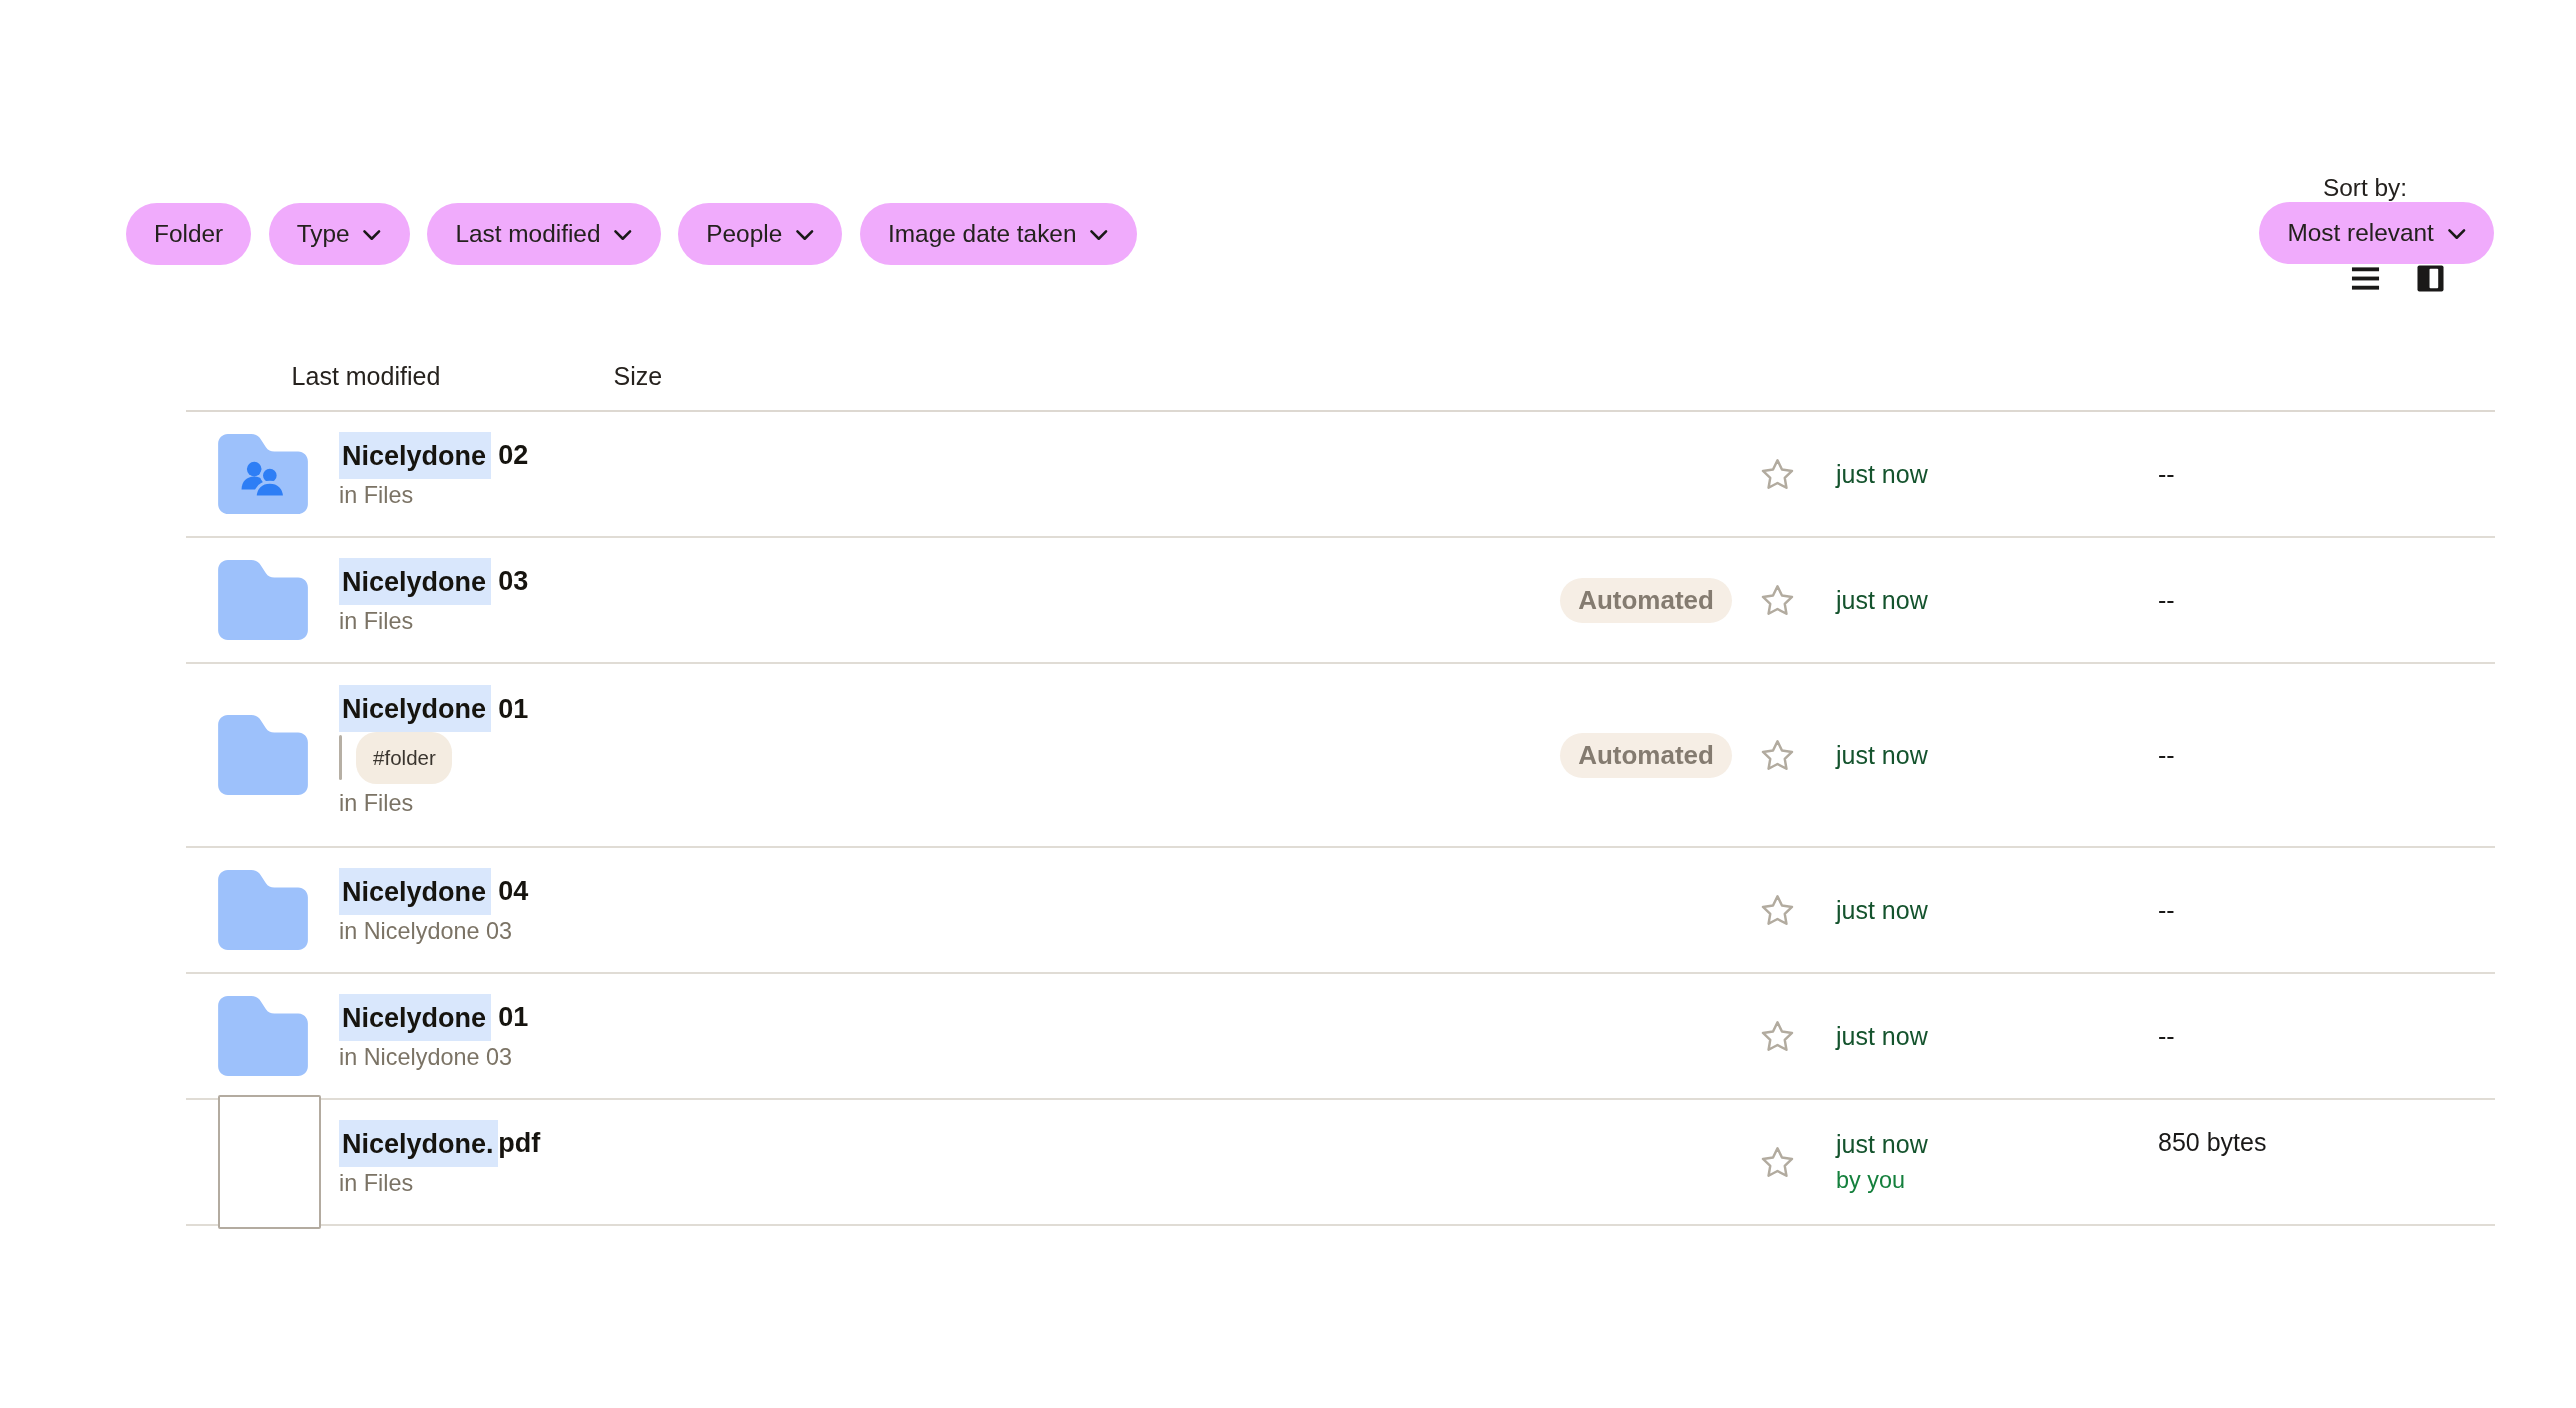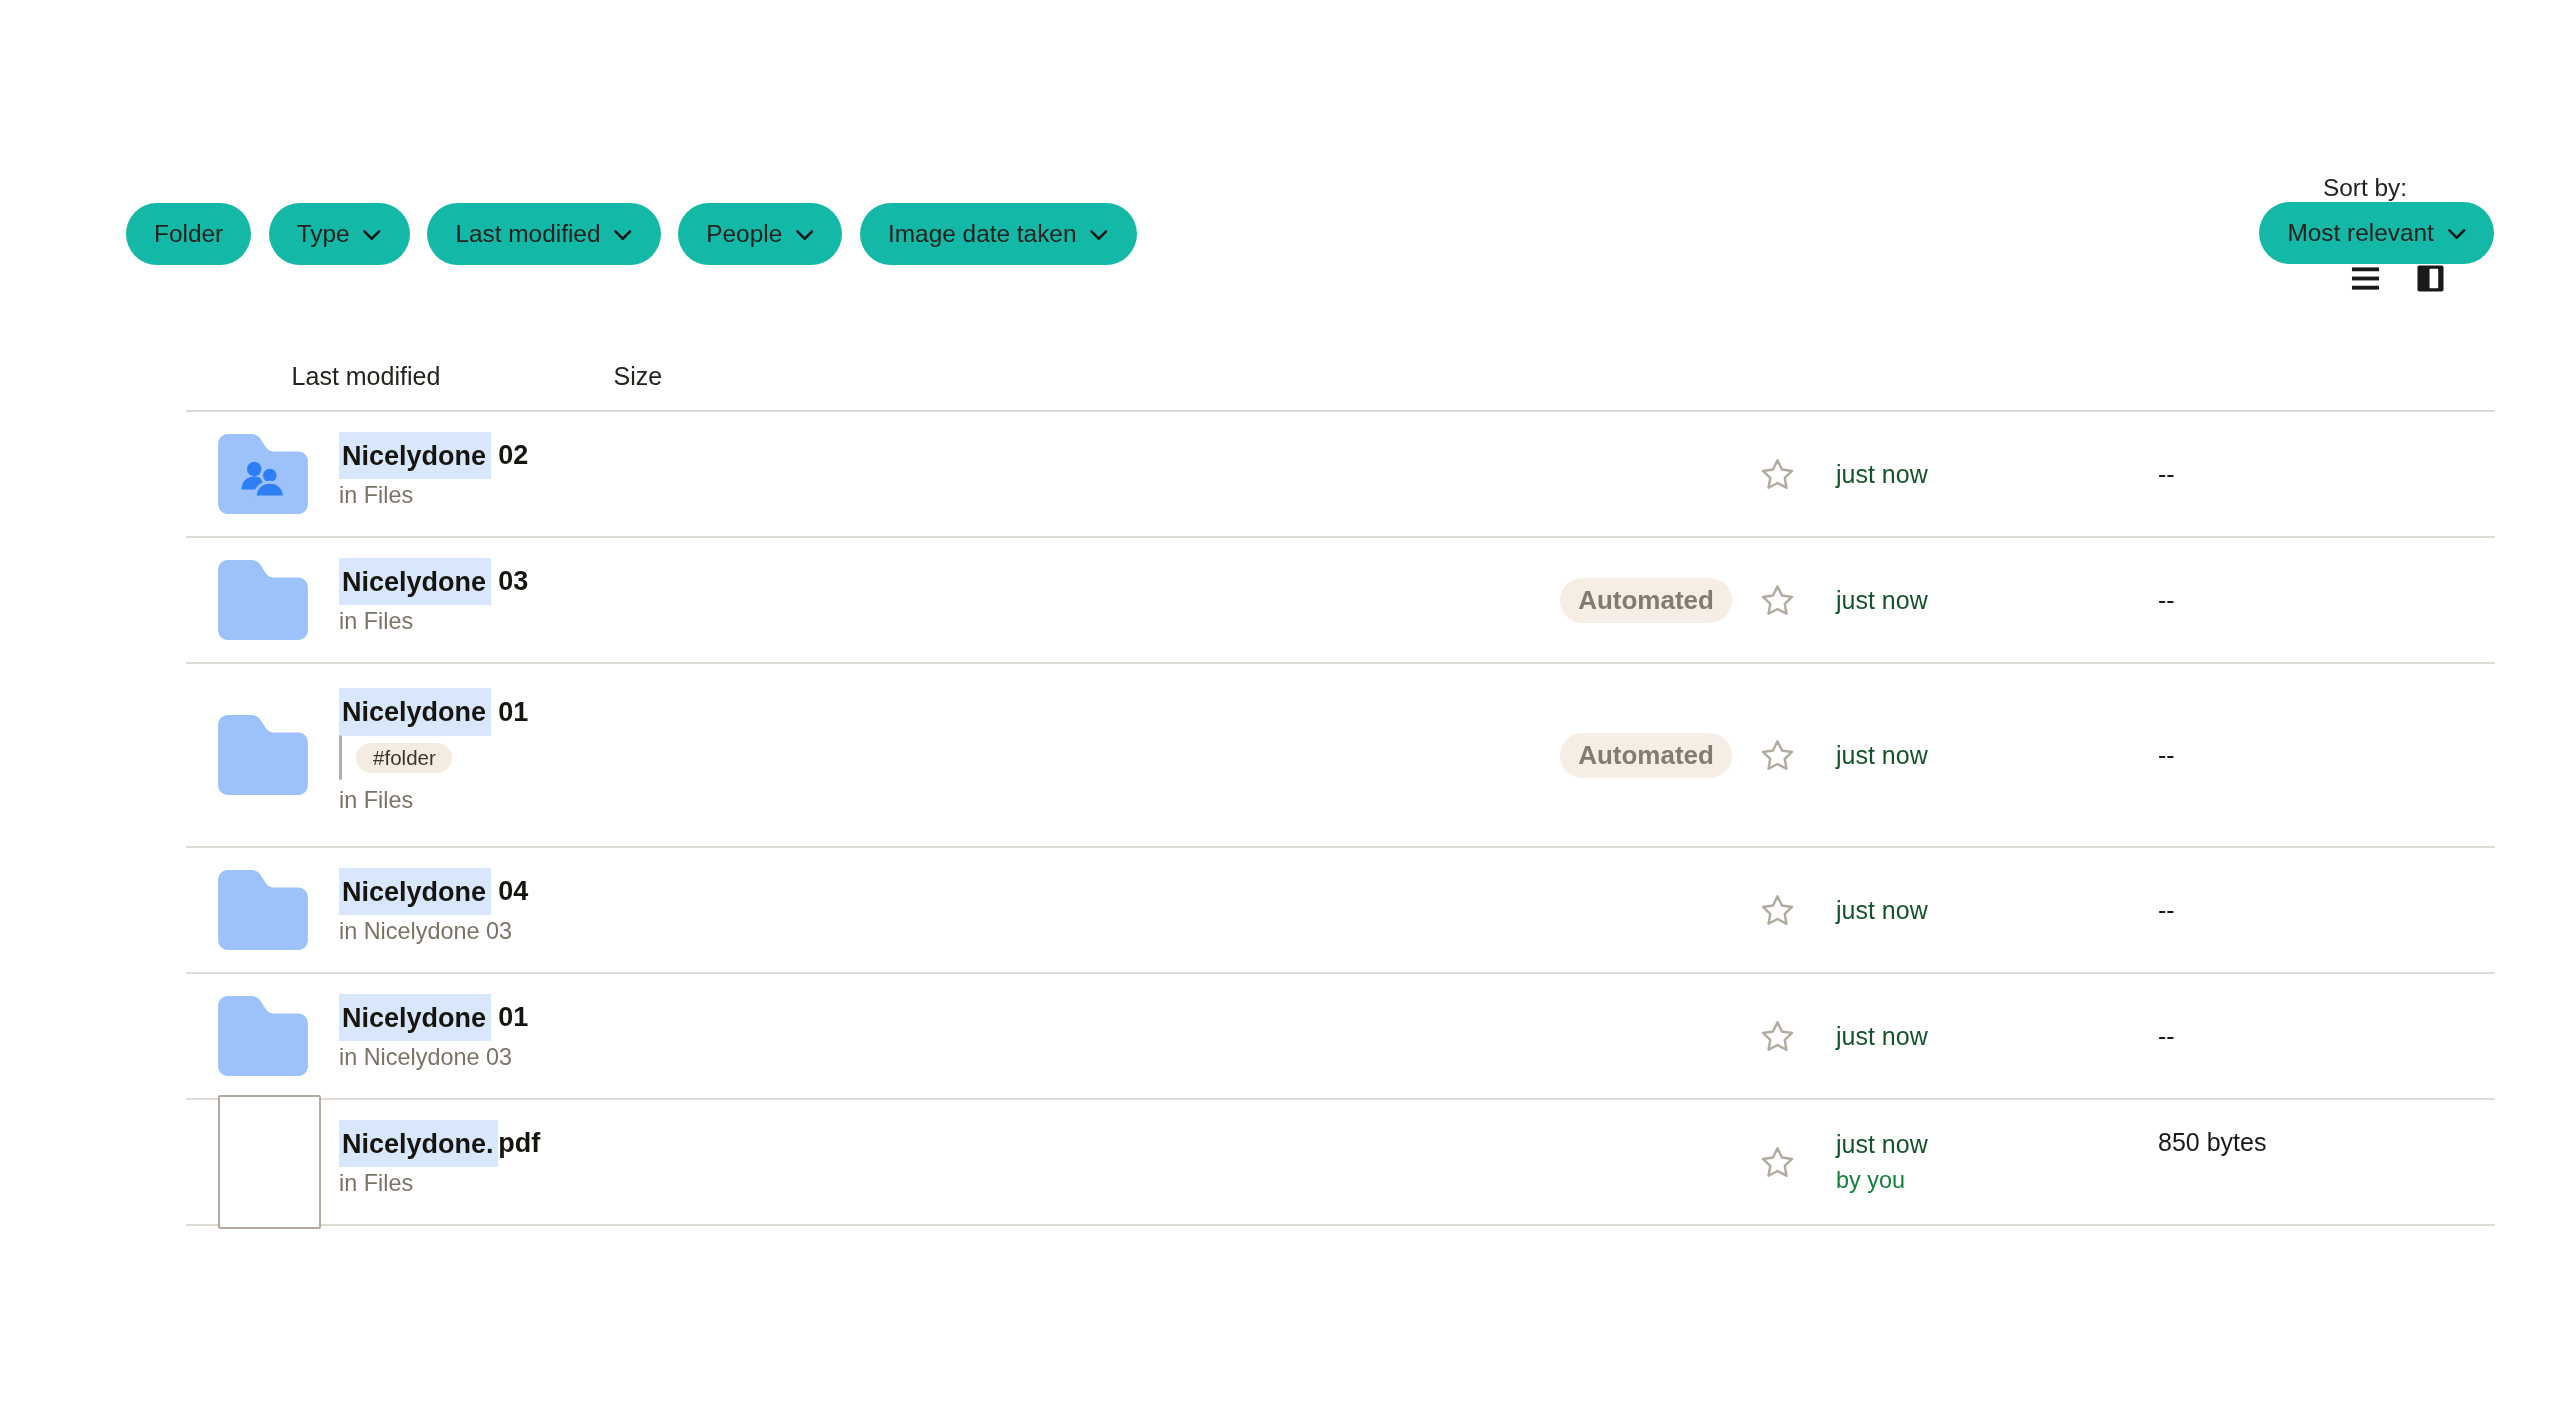--- a/index.html
+++ b/index.html
@@ -7,21 +7,21 @@
               font-family:"Liberation Sans", sans-serif; color:#1a1918; }
   .page { padding-top:115px; padding-left:126px; }
 
   
   .h1 { font-size:30px; font-weight:700; letter-spacing:0.2px; }
 
   
   .filter-bar { display:flex; align-items:center; margin-top:59px; width:2368px; }
   .chips { display:flex; align-items:center; gap:17.6px; }
   .chip { display:inline-flex; align-items:center; gap:12.7px; height:62px; padding:0 28px;
-          border-radius:32px; background:#14b8a6; font-size:24.4px; color:#24211e;
+          border-radius:32px; background:#f0abfc; font-size:24.4px; color:#24211e;
           cursor:pointer; white-space:nowrap; }
   .sort-group { margin-left:auto; display:flex; align-items:center;flex-direction:column; }
   .sort-label { font-size:24.4px; color:#24211e; margin-right:23.4px; }
   .view-icons { display:flex; align-items:center; gap:37px; margin-left:41px; }
   .icon-btn { display:flex; align-items:center; justify-content:center; cursor:pointer; }
 
   
   .table { margin-left:60px; width:2309px; margin-top:49px; }
   .thead { display:flex; align-items:center; height:70px; padding-left:29px;
            border-bottom:2px solid #ddd8d1; font-size:25px; color:#26221e; }
@@ -34,21 +34,21 @@
          border-bottom:2px solid #e0dcd5; cursor:pointer; }
   .row.tall { height:184px; }
   .cell-icon { width:121px; flex:0 0 121px; display:flex; align-items:center; }
   .cell-name { flex:1; display:flex; flex-direction:column; justify-content:center; gap:9.8px; min-width:0; }
   .cell-name.tight { gap:6.8px; }
   .title { font-size:27px; font-weight:700; color:#16140f; line-height:1.2; }
   .title mark { background:#d9e7fc; color:inherit; padding:8.8px 4.9px 8.8px 2.9px; }
   .loc { font-size:23.4px; color:#7b7365; }
   .tag-row { display:flex; align-items:center; }
   .tag-bar { width:2.9px; height:45px; background:#b6afa4; margin-right:14.6px; border-radius:2px; }
-  .tag-chip { display:inline-flex; align-items:center; height:30px; padding:0 16.6px;
+  .tag-chip { display:inline-flex; align-items:center; height:52px; padding:0 16.6px;
               border-radius:20.5px; background:#f4ece1; font-size:20.5px; color:#3a352f; cursor:pointer; }
   .badge { display:inline-flex; align-items:center; height:45px; padding:0 18.5px; margin-right:27px;
            border-radius:23.4px; background:#f6eee5; font-size:26px; font-weight:600; color:#847b70;
            white-space:nowrap; }
   .cell-star { width:59px; flex:0 0 59px; display:flex; align-items:center; justify-content:flex-start; }
   .star { cursor:pointer; display:flex; }
   .cell-mod { width:322px; flex:0 0 322px; margin-left:17.6px; display:flex; flex-direction:column;
               justify-content:center; gap:8.8px; }
   .mod { font-size:25px; color:#14532d; }
   .by  { font-size:23.4px; color:#15803d; }

